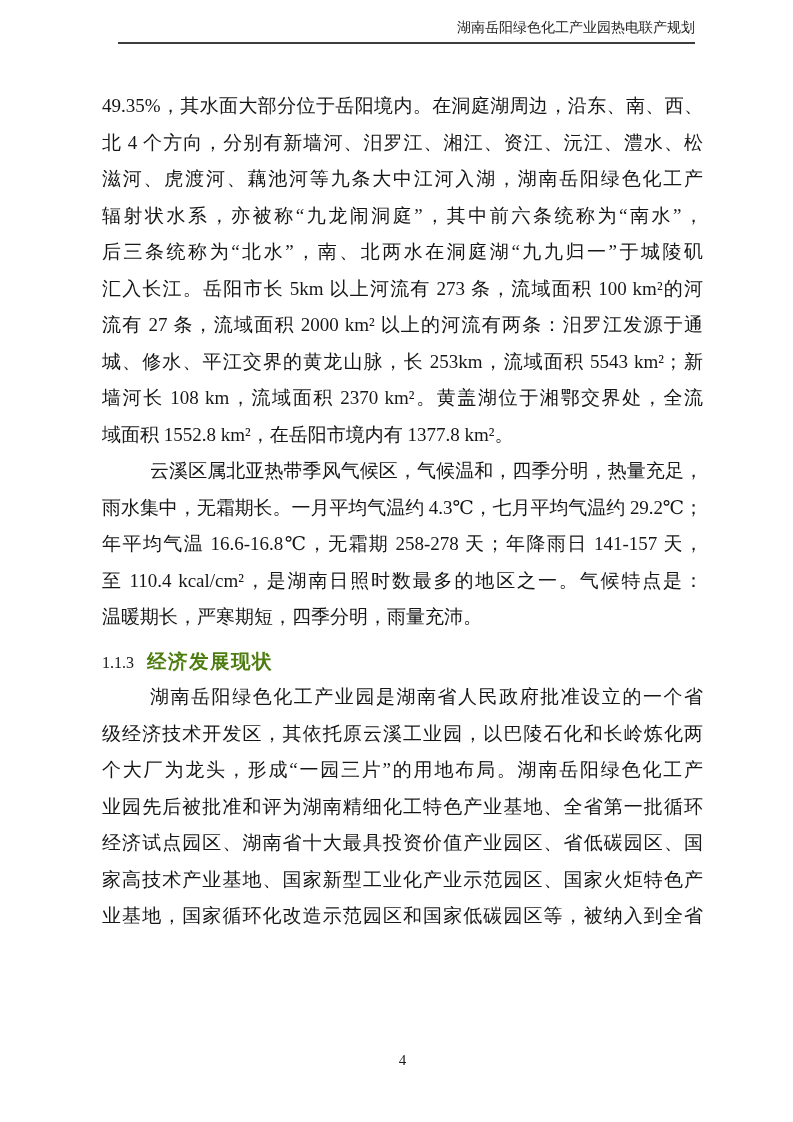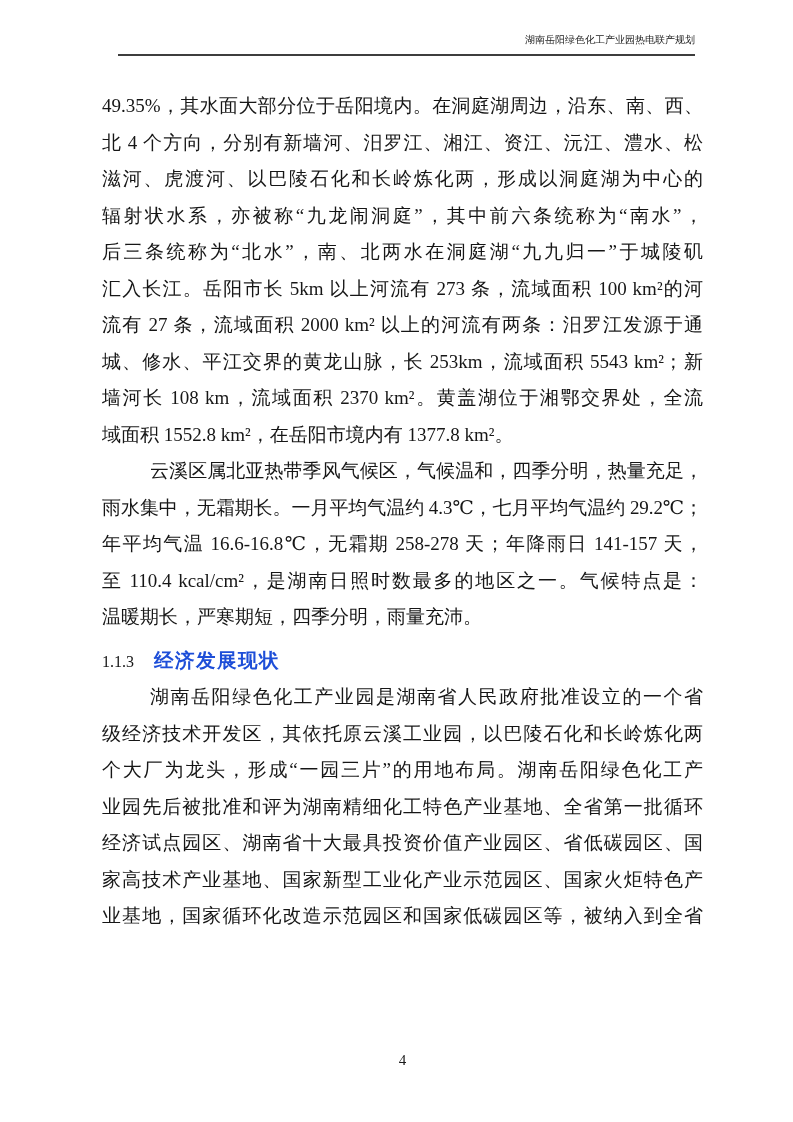--- a/index.html
+++ b/index.html
@@ -8,23 +8,23 @@
     width: 793px;
     height: 1122px;
     background: #ffffff;
     color: #161616;
     font-family: "Liberation Serif", "DejaVu Serif", serif;
     overflow: hidden;
   }
   
   .header { position: absolute; top: 0; left: 118px; width: 577px; }
   .header-title {
-    padding-top: 32px;
+    padding-top: 20px;
     text-align: right;
-    font-size: 10px;
+    font-size: 14px;
     line-height: 16px;
     color: #222222;
   }
   .header-rule { height: 0; border-bottom: 2px solid #3d3d3d; margin-top: 6px; }
   
   .content {
     position: absolute;
     top: 88px;
     left: 102px;
     width: 601px;
@@ -43,26 +43,26 @@
   .line.last { text-align-last: auto; }
   .line.indent { text-indent: 48px; }
   .heading {
     margin-top: 7px;
     height: 36.5px;
     line-height: 36.5px;
     white-space: nowrap;
   }
   .heading-num { font-size: 16px; font-weight: 400; }
   .heading-title {
-    margin-left: 20px;
-    font-family: Liberation Serif, serif;
+    margin-left: 13px;
+    font-family: Liberation Sans, sans-serif;
     font-weight: 700;
     font-size: 19.5px;
     letter-spacing: 1.5px;
-    color: #1d4ed8;
+    color: #4d7c0f;
   }
   
   .footer {
     position: absolute;
     top: 1051px;
     left: 102px;
     width: 601px;
     text-align: center;
     font-size: 15px;
     line-height: 18px;
@@ -75,21 +75,21 @@
 <div class="page">
   <div class="header">
     <div class="header-title">湖南岳阳绿色化工产业园热电联产规划</div>
     <div class="header-rule"></div>
   </div>
 
   <div class="content">
       <div class="para">
         <div class="line">49.35%，其水面大部分位于岳阳境内。在洞庭湖周边，沿东、南、西、</div>
         <div class="line">北 4 个方向，分别有新墙河、汨罗江、湘江、资江、沅江、澧水、松</div>
-        <div class="line">滋河、虎渡河、以巴陵石化和长岭炼化两，形成以洞庭湖为中心的</div>
+        <div class="line">滋河、虎渡河、藕池河等九条大中江河入湖，湖南岳阳绿色化工产</div>
         <div class="line">辐射状水系，亦被称“九龙闹洞庭”，其中前六条统称为“南水”，</div>
         <div class="line">后三条统称为“北水”，南、北两水在洞庭湖“九九归一”于城陵矶</div>
         <div class="line">汇入长江。岳阳市长 5km 以上河流有 273 条，流域面积 100 km²的河</div>
         <div class="line">流有 27 条，流域面积 2000 km² 以上的河流有两条：汨罗江发源于通</div>
         <div class="line">城、修水、平江交界的黄龙山脉，长 253km，流域面积 5543 km²；新</div>
         <div class="line">墙河长 108 km，流域面积 2370 km²。黄盖湖位于湘鄂交界处，全流</div>
         <div class="line last">域面积 1552.8 km²，在岳阳市境内有 1377.8 km²。</div>
       </div>
       <div class="para">
         <div class="line indent">云溪区属北亚热带季风气候区，气候温和，四季分明，热量充足，</div>

